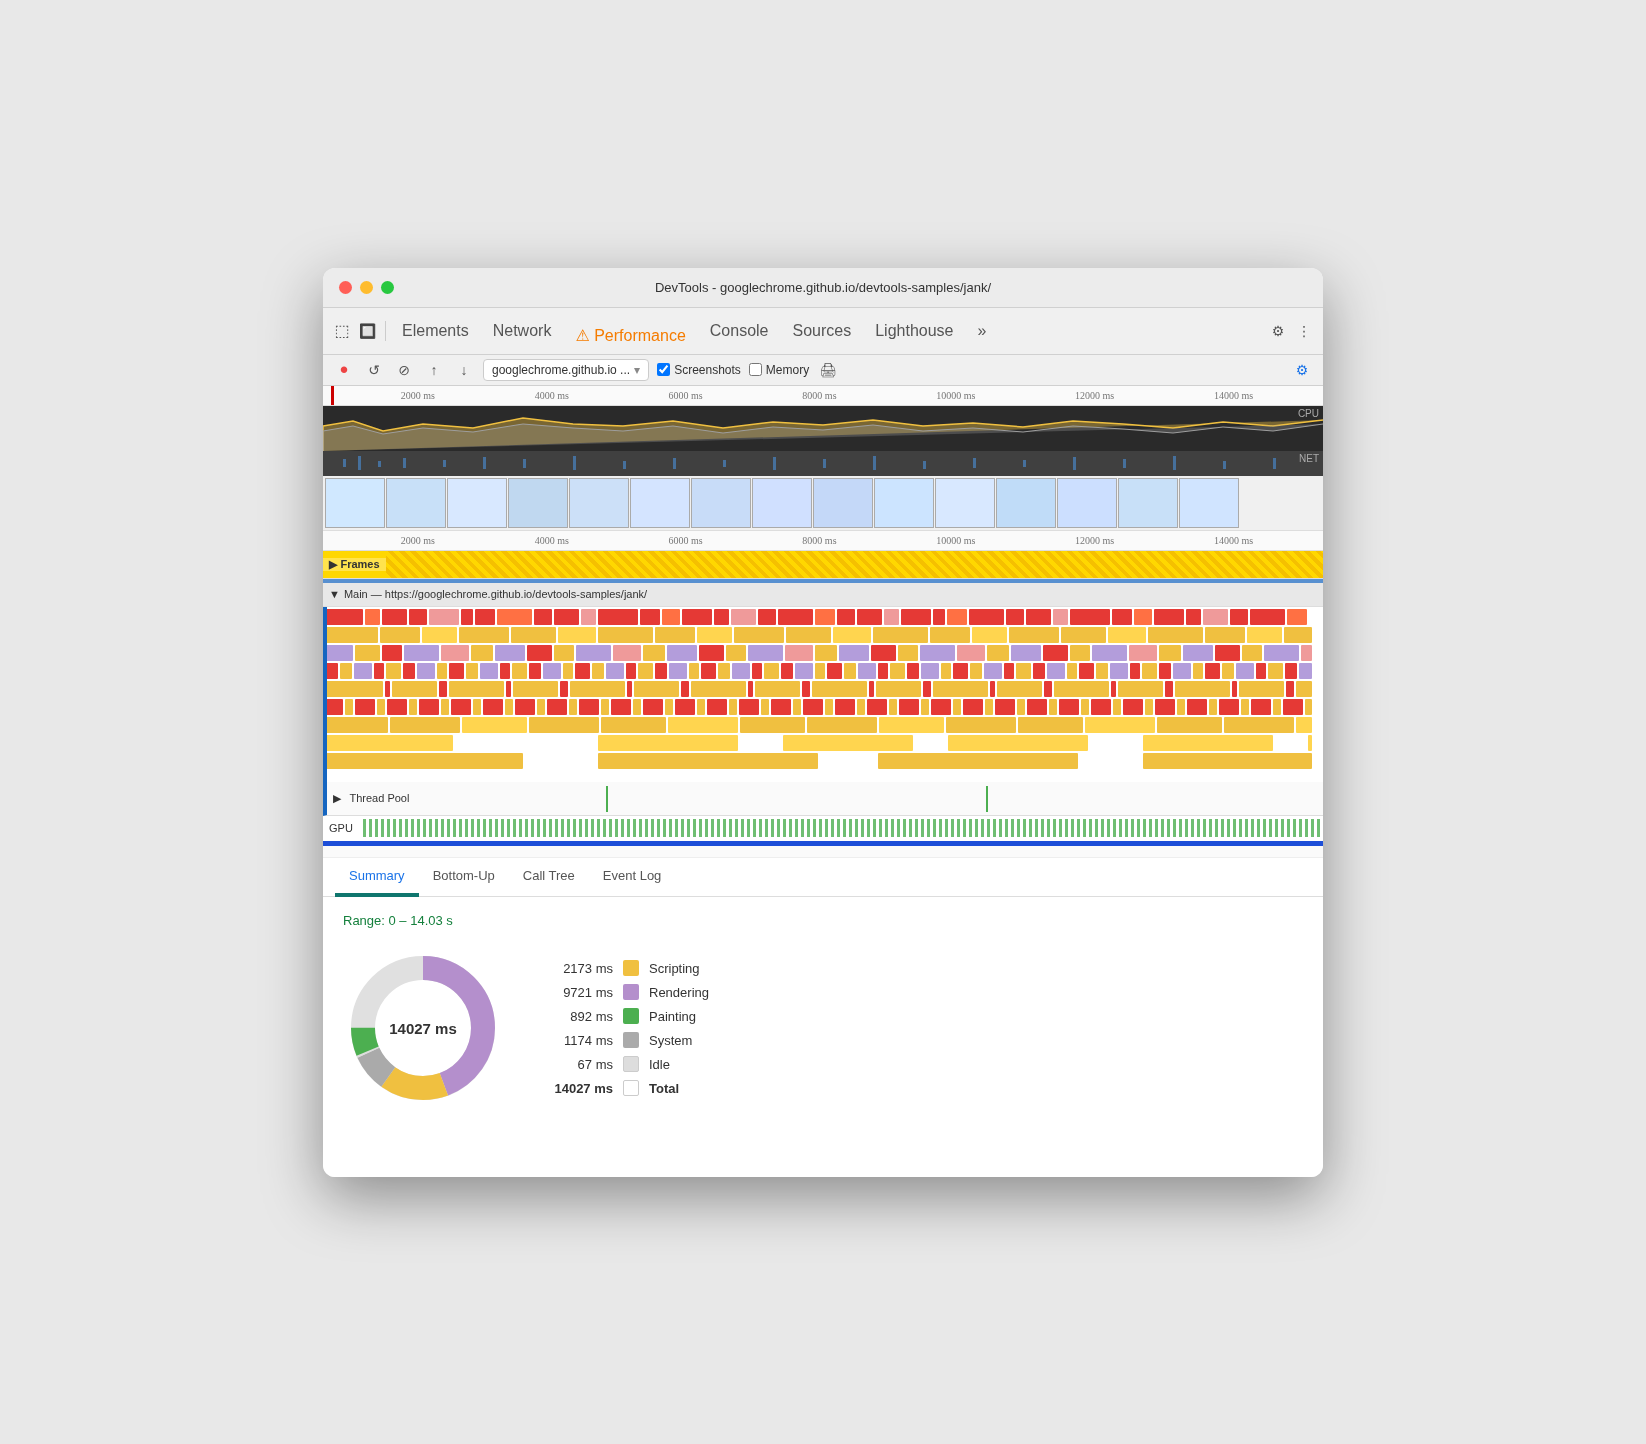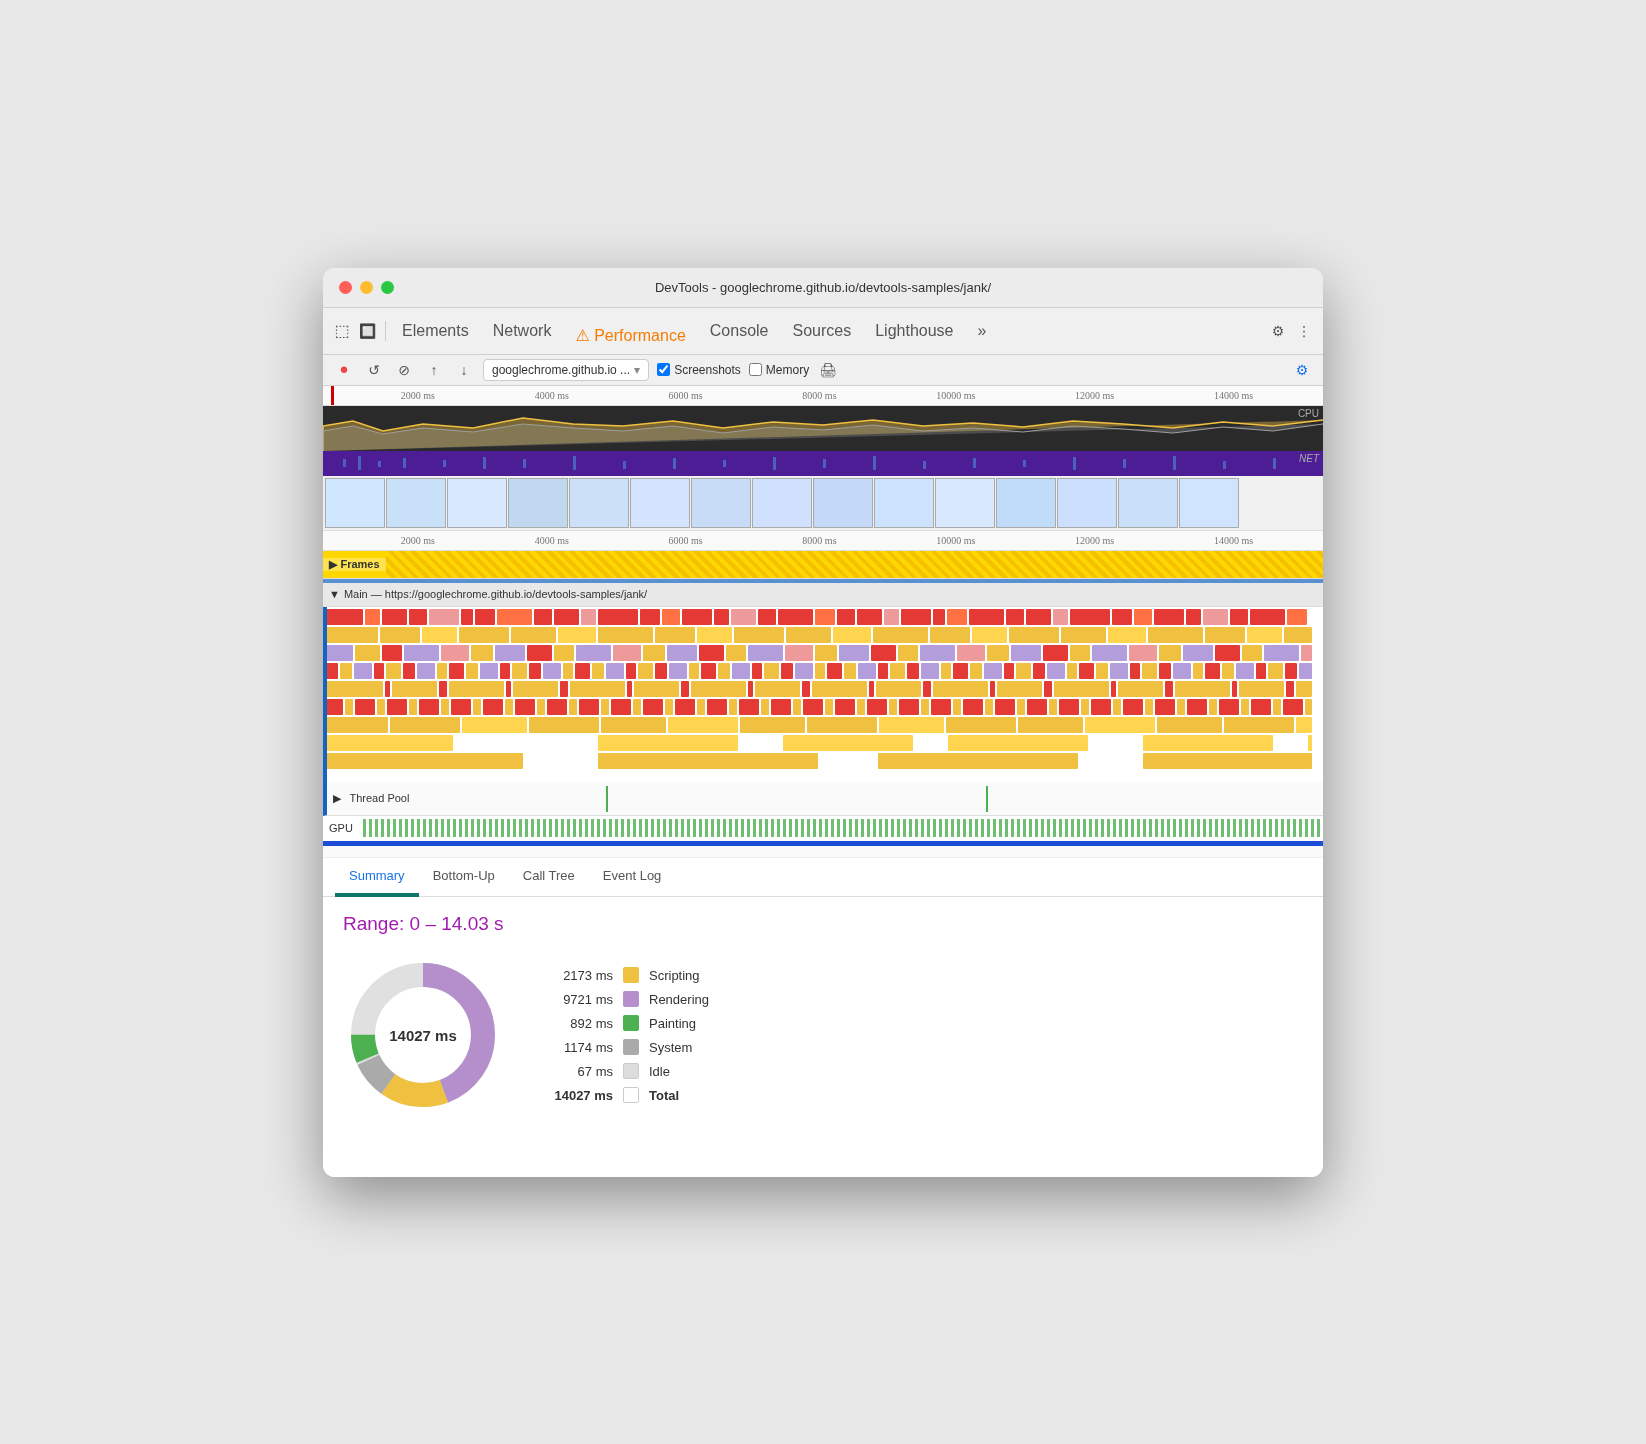--- a/index.html
+++ b/index.html
@@ -122,23 +122,22 @@
     }
     .cpu-label {
       position: absolute;
       right: 4px;
       top: 2px;
       font-size: 10px;
       color: #aaa;
     }
     .net-row {
       height: 25px;
-      background: #4c1d95;
+      background: #404040;
       position: relative;
-      font-style: italic;
     }
     .net-label {
       position: absolute;
       right: 4px;
       top: 2px;
       font-size: 10px;
       color: #aaa;
     }
     .screenshots-row {
       height: 55px;
@@ -240,22 +239,22 @@
     .sum-tab.active {
       color: #1a73e8;
       border-bottom: 4px solid #0f766e;
     }
     .summary-content {
       background: #fff;
       padding: 16px 20px;
       min-height: 280px;
     }
     .range-text {
-      font-size: 19px;
-      color: #a21caf;
+      font-size: 13px;
+      color: #15803d;
       margin-bottom: 20px;
     }
     .summary-body {
       display: flex;
       align-items: center;
       gap: 40px;
     }
     
     .donut-container {
       width: 160px;

